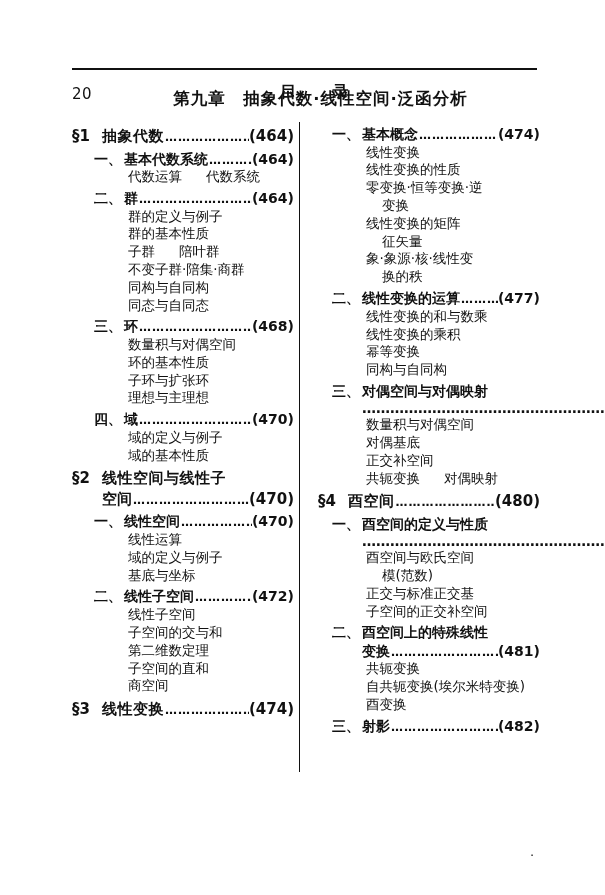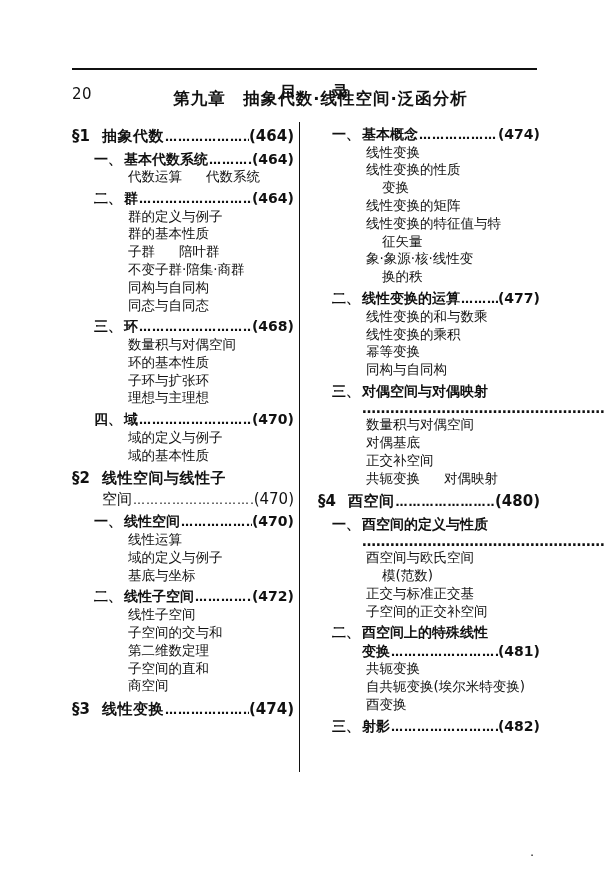--- a/index.html
+++ b/index.html
@@ -117,21 +117,21 @@
     display: inline-block;
     width: 30px;
     flex: none;
     font-weight: bold;
   }
   .lvl-sec .txt { letter-spacing: 0.5px; }
 
   
   .lvl-sec-cont {
     font-size: 15px;
-    font-weight: normal;
+    font-weight: bold;
     padding-left: 30px;
     margin-bottom: 1px;
   }
 
   
   .lvl-sub {
     font-size: 14px;
     font-weight: bold;
     padding-left: 22px;
     margin-top: 3px;
@@ -281,23 +281,23 @@
       </div>
     <div class="col col-right" id="col-right">
         <div class="entry lvl-sub">
           <span class="num">一、</span>
           <span class="txt">基本概念</span>
           <span class="dots">…………………………………………………………</span>
           <span class="pg">(474)</span>
         </div>
         <div class="lvl-item"><span>线性变换</span></div>
         <div class="lvl-item"><span>线性变换的性质</span></div>
+        <div class="lvl-item"><span>零变换·恒等变换·逆</span></div>
         <div class="lvl-item indent2"><span>变换</span></div>
         <div class="lvl-item"><span>线性变换的矩阵</span></div>
-        <div class="lvl-item"><span>线性变换的特征值与特</span></div>
         <div class="lvl-item indent2"><span>征矢量</span></div>
         <div class="lvl-item"><span>象·象源·核·线性变</span></div>
         <div class="lvl-item indent2"><span>换的秩</span></div>
         <div class="entry lvl-sub">
           <span class="num">二、</span>
           <span class="txt">线性变换的运算</span>
           <span class="dots">…………………………………………………………</span>
           <span class="pg">(477)</span>
         </div>
         <div class="lvl-item"><span>线性变换的和与数乘</span></div>

